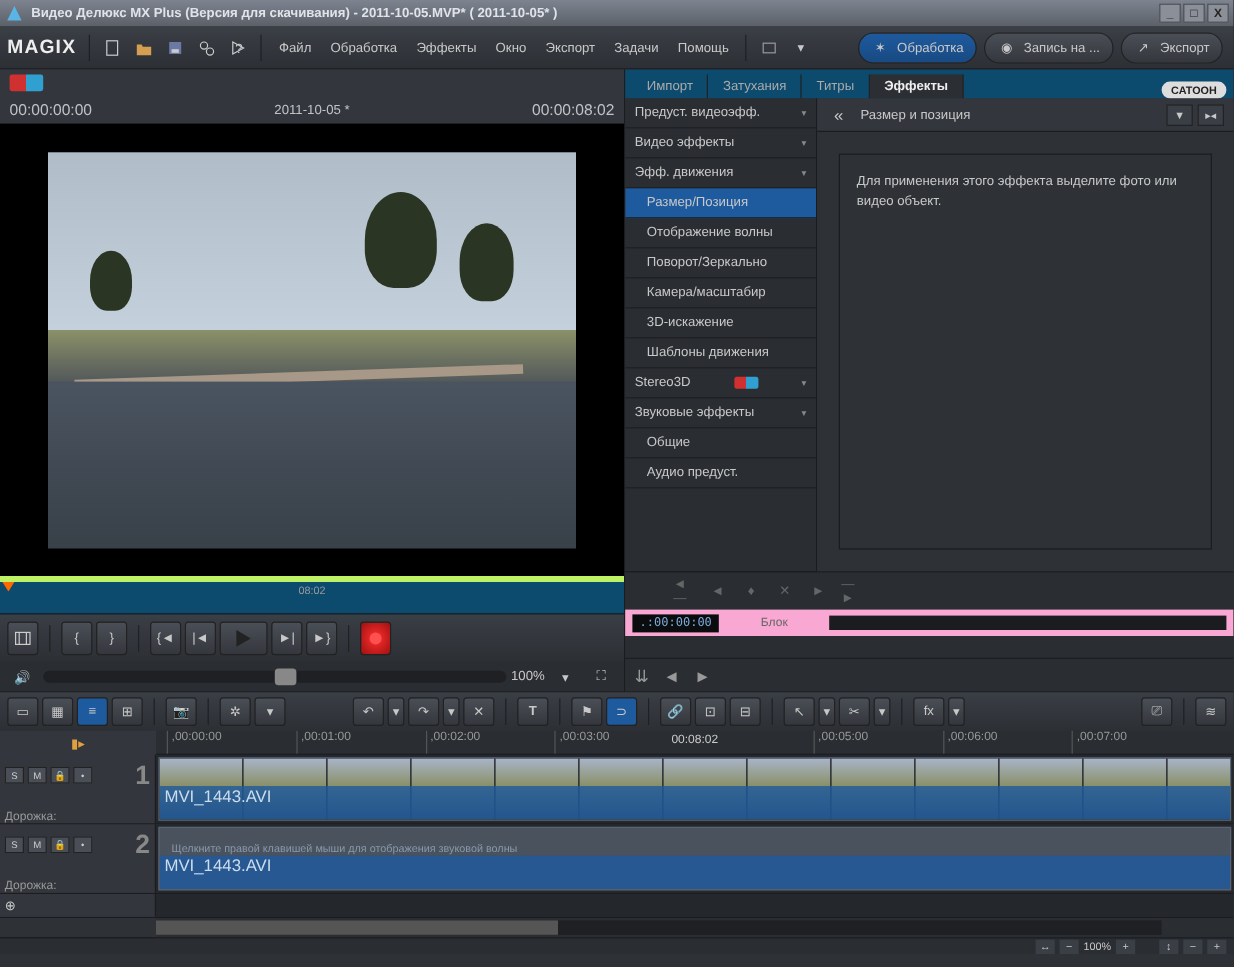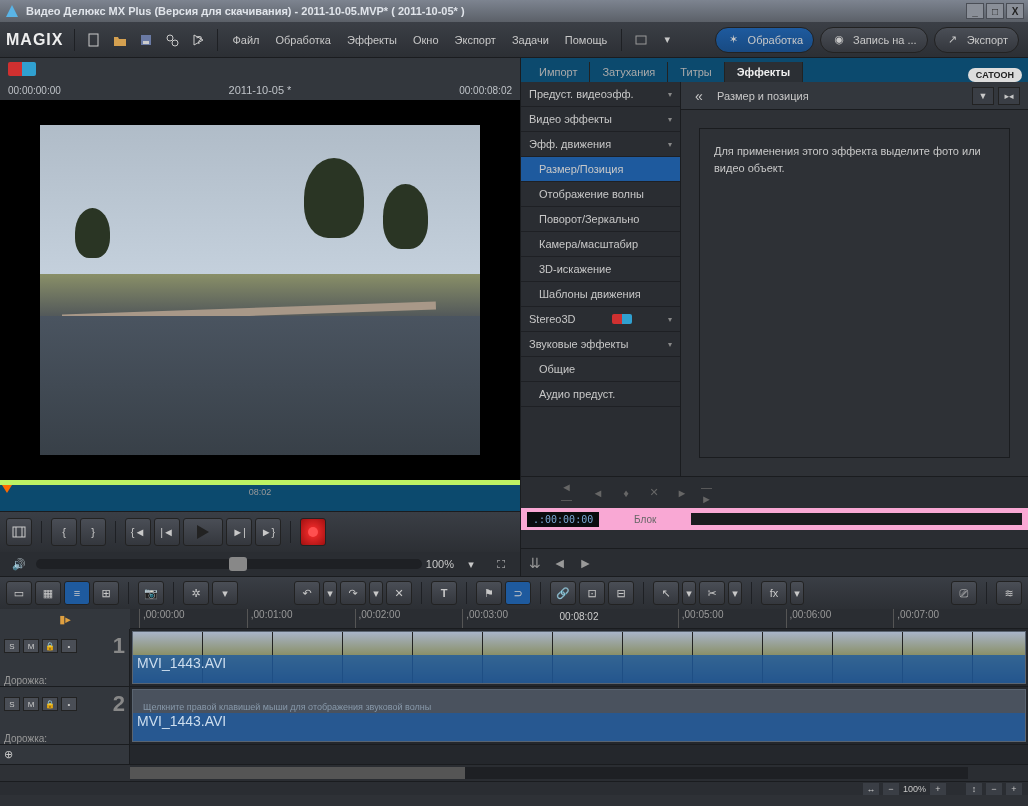--- a/index.html
+++ b/index.html
@@ -12,21 +12,21 @@
 .magix{font-weight:bold;font-size:16px;color:#eee;letter-spacing:1px;margin-right:5px}
 .tbtn{width:22px;height:22px;margin:0 2px;display:inline-flex;align-items:center;justify-content:center;border-radius:2px}
 .sep{width:1px;height:22px;background:#1e2024;margin:0 6px}
 .mitem{padding:4px 8px;color:#c8c8c8}
 .bigbtn{height:26px;padding:0 10px;margin:0 3px;border-radius:13px;display:inline-flex;align-items:center;gap:6px;background:linear-gradient(#4a4e56,#34373d);border:1px solid #222}
 .bigbtn.active{background:linear-gradient(#1e5a9e,#184a82)}
 .bigbtn .bic{width:16px;height:16px;display:inline-flex;align-items:center;justify-content:center}
 .main{display:flex;height:518px}
 .left{width:520px;background:#2e3136;display:flex;flex-direction:column}
 .preview-hdr{display:flex;align-items:center;padding:4px 8px;background:#33373d}
-.preview-hdr .tc{font-size:10px;color:#bfc3c8}
+.preview-hdr .tc{font-size:13px;color:#bfc3c8}
 .preview-hdr .ttl{flex:1;text-align:center;color:#bfc3c8}
 .preview{flex:1;background:#000;position:relative;display:flex;align-items:center;justify-content:center}
 .preview-img{width:440px;height:330px;background:linear-gradient(to bottom,#a8b4c8 0%,#b8c4d4 35%,#8a9068 45%,#4a5058 60%,#3a4450 100%);position:relative;overflow:hidden}
 .sky{position:absolute;top:0;left:0;right:0;height:45%;background:linear-gradient(#b0bcc8,#c4d0dc)}
 .tree{position:absolute;background:#2a3524;border-radius:50% 50% 40% 40%}
 .brdg{position:absolute;bottom:42%;left:5%;right:10%;height:8px;background:#a89888;transform:rotate(-2deg)}
 .water{position:absolute;bottom:0;left:0;right:0;height:42%;background:linear-gradient(#4a5460,#384048)}
 .ruler{height:32px;background:#0c4a6e;position:relative;border-top:5px solid #bef264;border-bottom:1px solid #1a1c1f}
 .ruler .lbl{position:absolute;top:2px;font-size:9px;color:#999}
 .ruler .mark{position:absolute;top:0;width:0;height:0;border-left:5px solid transparent;border-right:5px solid transparent;border-top:8px solid #ff6a00}

